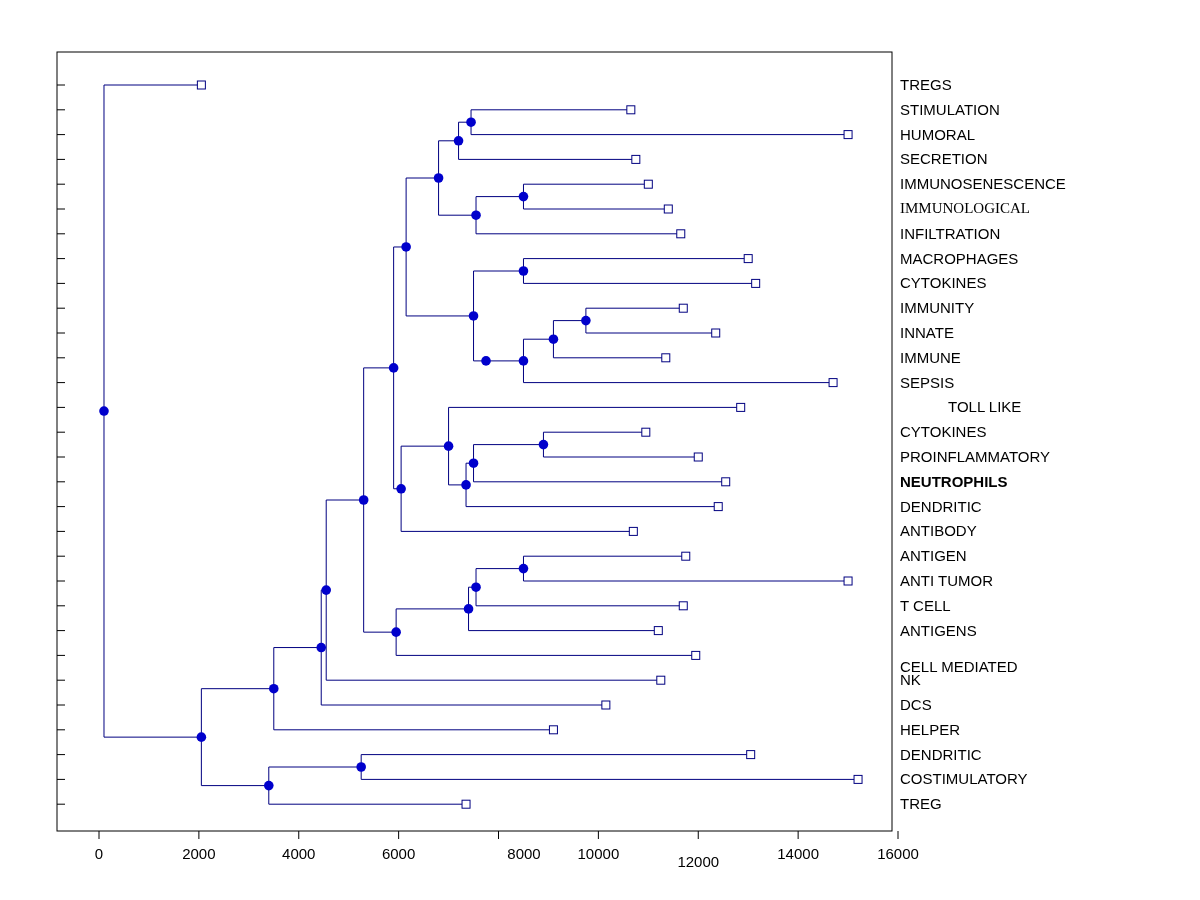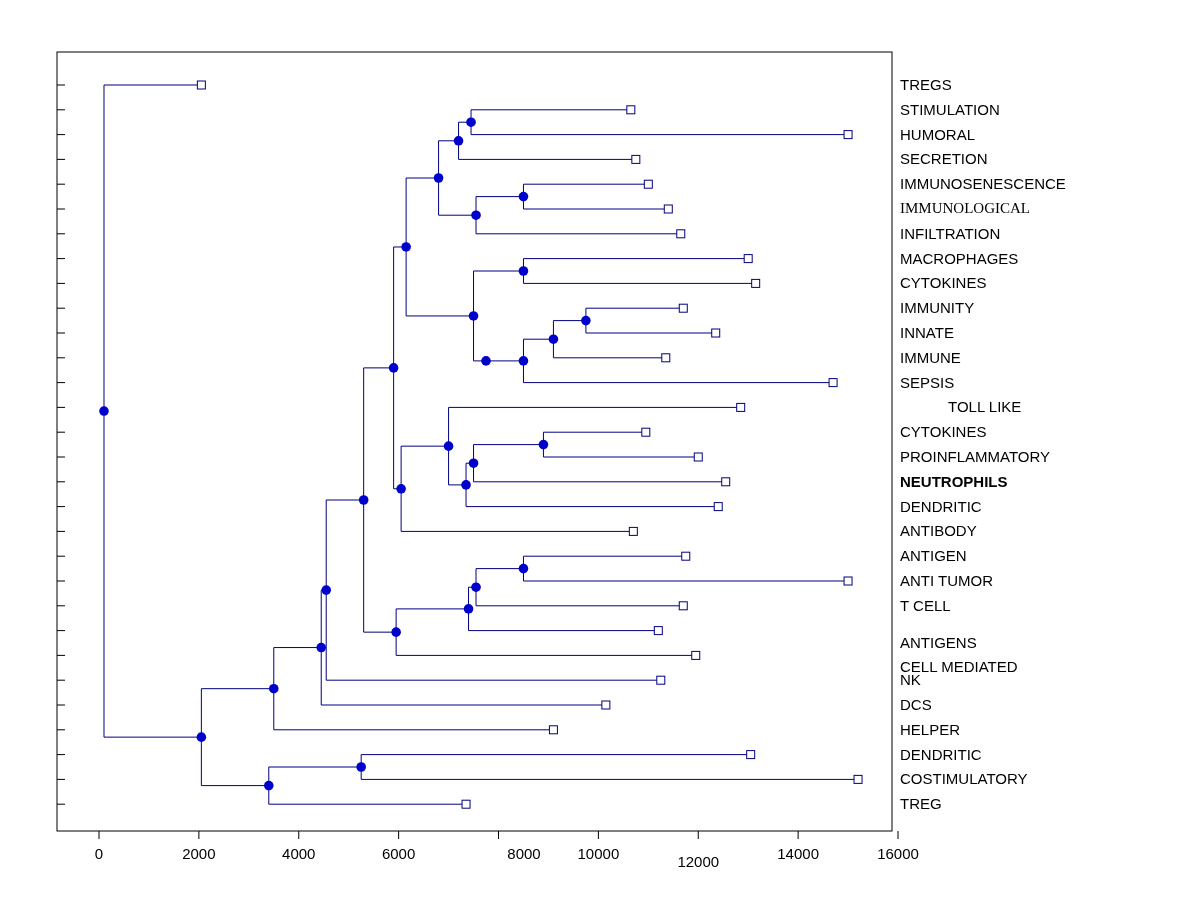--- a/index.html
+++ b/index.html
@@ -289,21 +289,21 @@
       <div class="leaf-label" style="left: 900px; top: 374.6px;">SEPSIS</div>
       <div class="leaf-label" style="left: 900px; top: 399.4px; margin-left: 48px;">TOLL LIKE</div>
       <div class="leaf-label" style="left: 900px; top: 424.2px;">CYTOKINES</div>
       <div class="leaf-label" style="left: 900px; top: 449px;">PROINFLAMMATORY</div>
       <div class="leaf-label" style="left: 900px; top: 473.8px; font-weight: bold;">NEUTROPHILS</div>
       <div class="leaf-label" style="left: 900px; top: 498.6px;">DENDRITIC</div>
       <div class="leaf-label" style="left: 900px; top: 523.4px;">ANTIBODY</div>
       <div class="leaf-label" style="left: 900px; top: 548.2px;">ANTIGEN</div>
       <div class="leaf-label" style="left: 900px; top: 573px;">ANTI TUMOR</div>
       <div class="leaf-label" style="left: 900px; top: 597.8px;">T CELL</div>
-      <div class="leaf-label" style="left: 900px; top: 622.6px; margin-top: 12px;">ANTIGENS</div>
+      <div class="leaf-label" style="left: 900px; top: 622.6px;">ANTIGENS</div>
       <div class="leaf-label" style="left: 900px; top: 659px;">CELL MEDIATED</div>
       <div class="leaf-label" style="left: 900px; top: 672.2px;">NK</div>
       <div class="leaf-label" style="left: 900px; top: 697px;">DCS</div>
       <div class="leaf-label" style="left: 900px; top: 721.8px;">HELPER</div>
       <div class="leaf-label" style="left: 900px; top: 746.6px;">DENDRITIC</div>
       <div class="leaf-label" style="left: 900px; top: 771.4px;">COSTIMULATORY</div>
       <div class="leaf-label" style="left: 900px; top: 796.2px;">TREG</div>
     </div>
   <div id="tick-labels">
       <div class="tick-label" style="left: 59px; top: 845px; width: 80px;">0</div>

